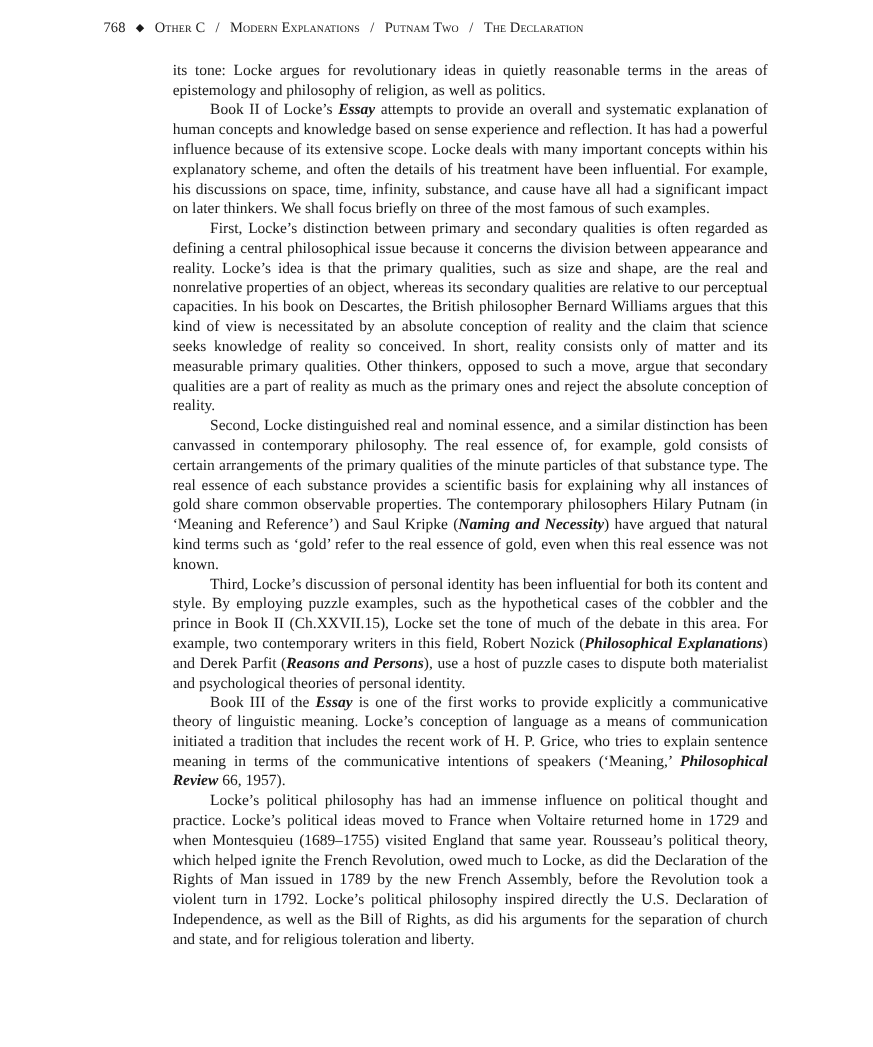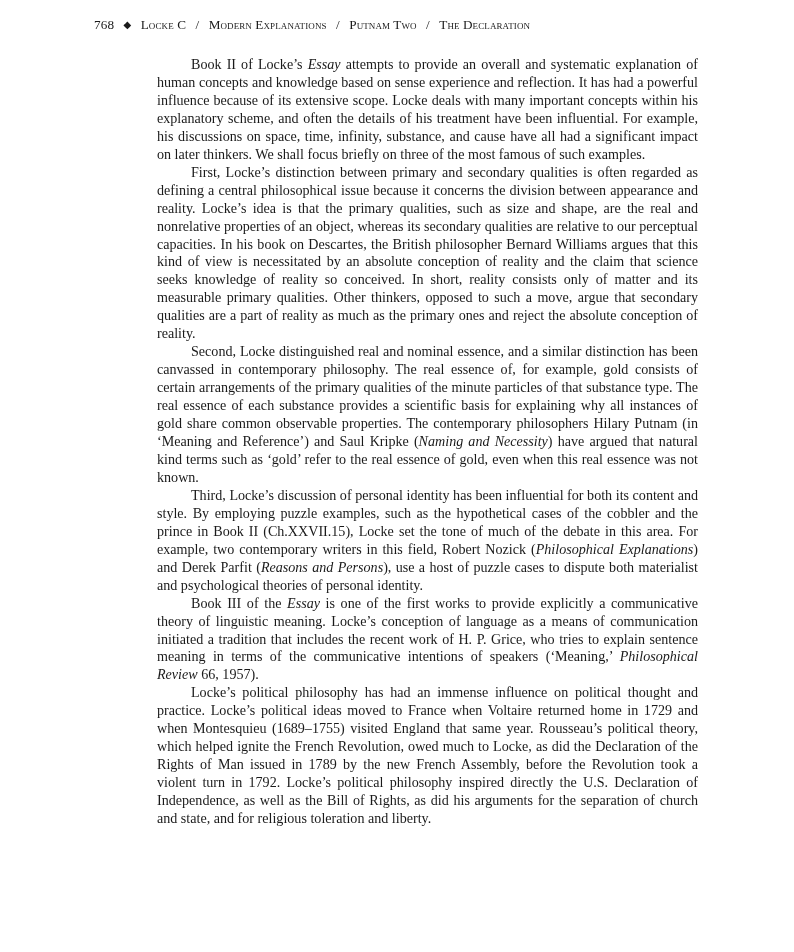--- a/index.html
+++ b/index.html
@@ -8,37 +8,38 @@
   .running-head { position: absolute; left: 94px; top: 17px; font-size: 13.2px;
                   letter-spacing: 0.1px; white-space: nowrap; }
   .running-head .sc { font-variant: small-caps; }
   .running-head .bullet { display: inline-block; margin: 0 6px; font-size: 10px; vertical-align: 1px; }
   .running-head .sep { margin: 0 6px; }
   .body-text { position: absolute; left: 157px; top: 56px; width: 541px;
                font-size: 14.1px; line-height: 17.95px; text-align: justify;
                hyphens: manual; }
   .body-text p { margin: 0; text-indent: 34px; }
   .body-text p.cont { text-indent: 0; }
-  .body-text i { font-style: italic; }
+  .body-text i { font-style: italic; font-weight: bold; }
 </style>
 </head>
 <body>
 
 <div class="running-head">
   <span>768</span>
   <span class="bullet">◆</span>
-  <span class="sc">Locke C</span>
+  <span class="sc">Other C</span>
   <span class="sep">/</span>
   <span class="sc">Modern Explanations</span>
   <span class="sep">/</span>
   <span class="sc">Putnam Two</span>
   <span class="sep">/</span>
   <span class="sc">The Declaration</span>
 </div>
 
 <div class="body-text" id="body-text">
+    <p class="cont"><span>its tone: Locke argues for revolutionary ideas in quietly reasonable terms in the areas of epistemology and philosophy of religion, as well as politics.</span></p>
     <p><span>Book II of Locke’s </span><i>Essay</i><span> attempts to provide an overall and systematic explanation of human concepts and knowledge based on sense experience and reflection. It has had a powerful influence because of its extensive scope. Locke deals with many important con­cepts within his explanatory scheme, and often the details of his treatment have been influential. For example, his discussions on space, time, infinity, substance, and cause have all had a significant impact on later thinkers. We shall focus briefly on three of the most famous of such examples.</span></p>
     <p><span>First, Locke’s distinction between primary and secondary qualities is often regarded as defining a central philosophical issue because it concerns the division between appearance and reality. Locke’s idea is that the primary qualities, such as size and shape, are the real and nonrelative properties of an object, whereas its secondary qualities are relative to our per­ceptual capacities. In his book on Descartes, the British philosopher Bernard Williams argues that this kind of view is necessitated by an absolute conception of reality and the claim that science seeks knowledge of reality so conceived. In short, reality consists only of matter and its measurable primary qualities. Other thinkers, opposed to such a move, argue that secondary qualities are a part of reality as much as the primary ones and reject the absolute conception of reality.</span></p>
     <p><span>Second, Locke distinguished real and nominal essence, and a similar distinction has been canvassed in contemporary philosophy. The real essence of, for example, gold consists of certain arrangements of the primary qualities of the minute particles of that substance type. The real essence of each substance provides a scientific basis for explaining why all instances of gold share common observable properties. The contemporary philosophers Hilary Putnam (in ‘Meaning and Reference’) and Saul Kripke (</span><i>Naming and Necessity</i><span>) have argued that natural kind terms such as ‘gold’ refer to the real essence of gold, even when this real essence was not known.</span></p>
     <p><span>Third, Locke’s discussion of personal identity has been influential for both its content and style. By employing puzzle examples, such as the hypothetical cases of the cobbler and the prince in Book II (Ch.XXVII.15), Locke set the tone of much of the debate in this area. For example, two contemporary writers in this field, Robert Nozick (</span><i>Philosophical Explanations</i><span>) and Derek Parfit (</span><i>Reasons and Persons</i><span>), use a host of puzzle cases to dispute both materialist and psychological theories of personal identity.</span></p>
     <p><span>Book III of the </span><i>Essay</i><span> is one of the first works to provide explicitly a communicative theory of linguistic meaning. Locke’s conception of language as a means of communication initiated a tradition that includes the recent work of H. P. Grice, who tries to explain sen­tence meaning in terms of the communicative intentions of speakers (‘Meaning,’ </span><i>Philosophical Review</i><span> 66, 1957).</span></p>
     <p><span>Locke’s political philosophy has had an immense influence on political thought and practice. Locke’s political ideas moved to France when Voltaire returned home in 1729 and when Montesquieu (1689–1755) visited England that same year. Rousseau’s political theory, which helped ignite the French Revolution, owed much to Locke, as did the Declaration of the Rights of Man issued in 1789 by the new French Assembly, before the Revolution took a violent turn in 1792. Locke’s political philosophy inspired directly the U.S. Declaration of Independence, as well as the Bill of Rights, as did his arguments for the separation of church and state, and for religious toleration and liberty.</span></p>
   </div>
 
 </body></html>

